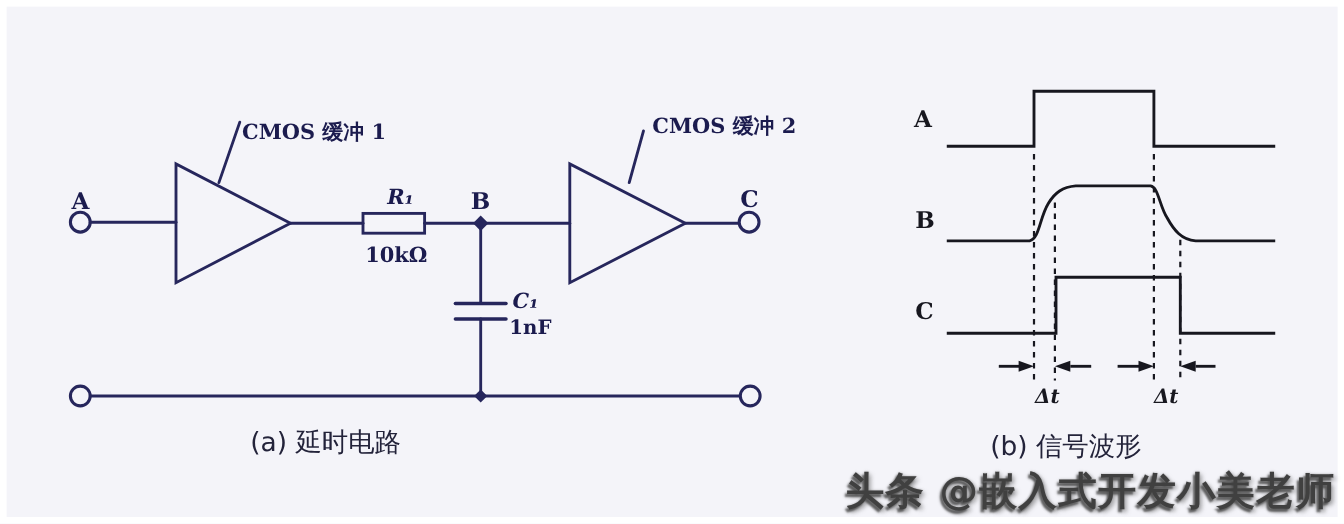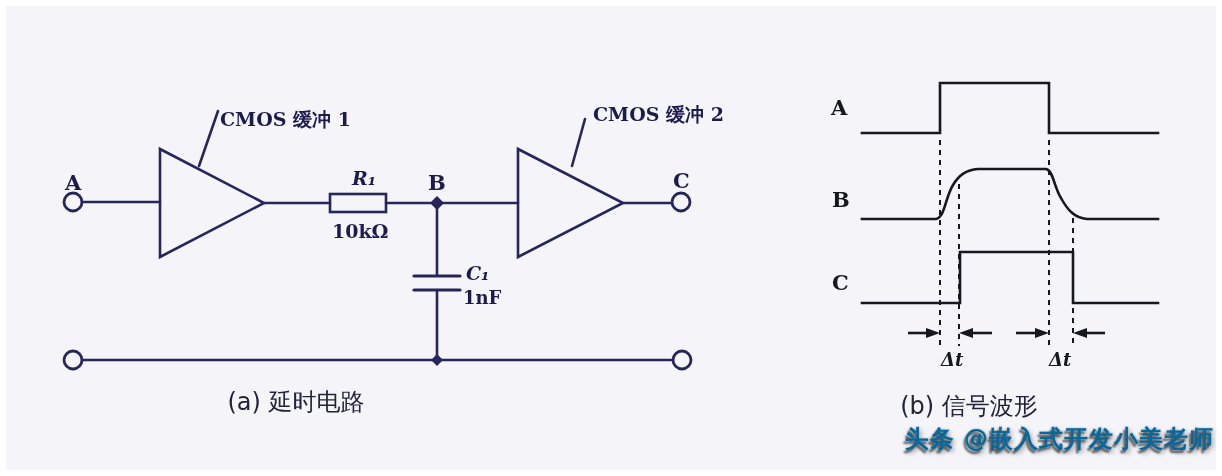--- a/index.html
+++ b/index.html
@@ -24,21 +24,21 @@
   .cital{font-style:italic;}
   .wline{stroke:#17171f;stroke-width:2.6;fill:none;stroke-linecap:square;}
   .wdash{stroke:#17171f;stroke-width:2;fill:none;stroke-dasharray:5 5;}
   .wtext{fill:#17171f;font-family:"DejaVu Serif", serif;font-weight:bold;font-size:21px;}
   .wdelta{fill:#17171f;font-family:"DejaVu Serif", serif;font-weight:bold;font-style:italic;font-size:18px;}
   .warrow-shaft{stroke:#17171f;stroke-width:2.6;}
   .warrow-head{fill:#17171f;stroke:none;}
   .caption{fill:#23233a;font-family:"DejaVu Sans", sans-serif;font-size:24px;}
   .watermark{
     position:absolute;top:423px;right:8px;
-    font-size:24px;font-weight:bold;color:#0369a1;letter-spacing:1px;
+    font-size:35px;font-weight:bold;color:#404040;letter-spacing:1px;
     font-family:"DejaVu Sans", sans-serif;white-space:nowrap;
     text-shadow:-2px 3px 2px rgba(70,70,70,0.85), 2px 3px 4px rgba(90,90,90,0.55), 0 0 2px rgba(120,120,120,0.6);
     margin-left:32px;
   }
 </style>
 </head>
 <body>
 
 <div class="canvas"></div>
 

